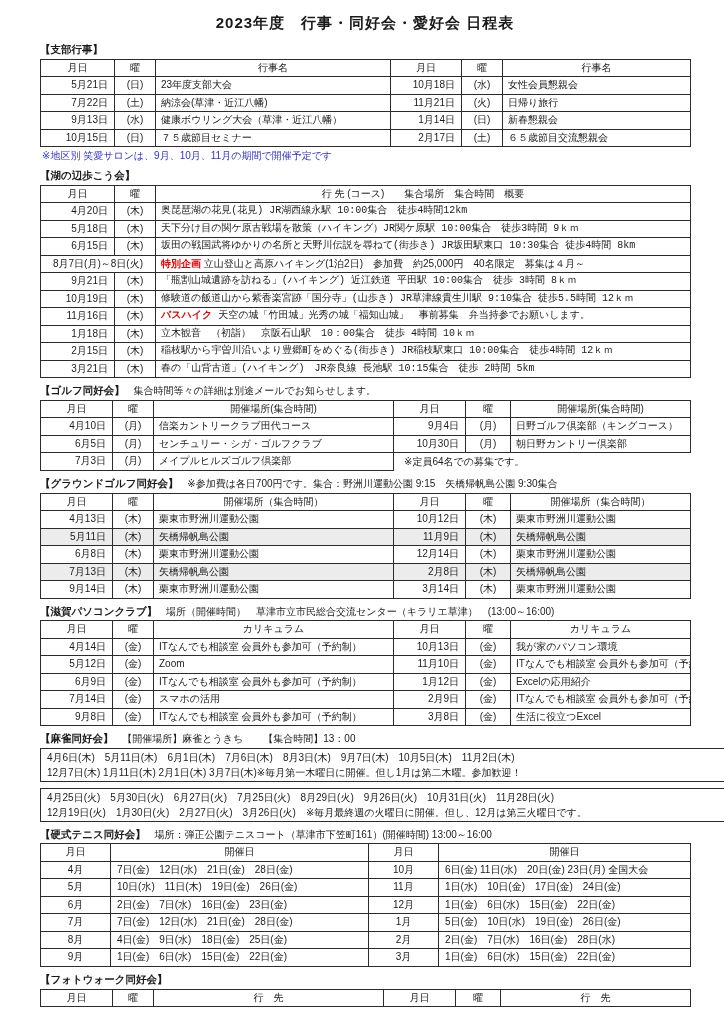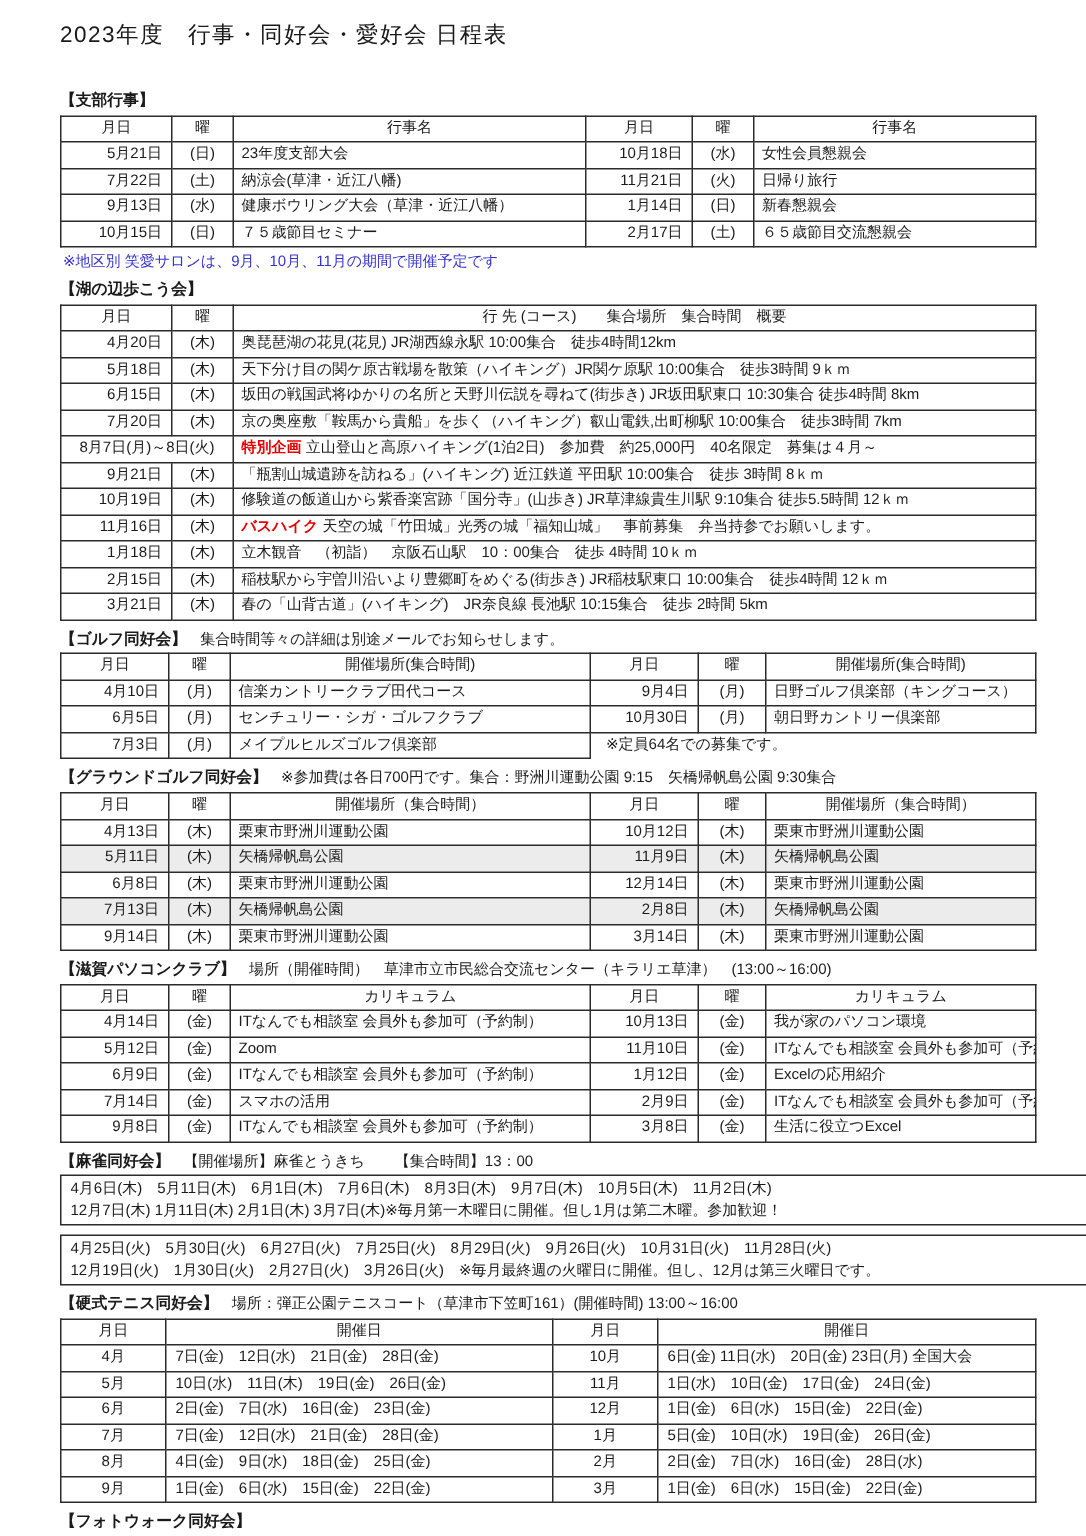--- a/index.html
+++ b/index.html
@@ -5,42 +5,42 @@
   :root{ --red:#e60000; --blue:#3333cc; --ink:#1a1a1a; --line:#2b2b2b; }
   *{ box-sizing:border-box; }
   html,body{ margin:0; padding:0; }
   body{
     width:724px; height:1024px; background:#ffffff; color:var(--ink);
     font-family:"Liberation Sans","DejaVu Sans",sans-serif;
     font-size:10px; overflow:hidden;
   }
   .page{ padding:12px 34px 0 40px; }
   .doc-title{
-    text-align:left; font-size:15px; font-weight:normal; letter-spacing:1px;
-    margin:2px 0 28px 0;
+    text-align:center; font-size:15px; font-weight:bold; letter-spacing:1px;
+    margin:2px 0 10px 0;
   }
   .section{ margin-bottom:6px; }
   .sec-head{ margin:3px 0 2px 0; line-height:1.3; }
   .sec-label{ font-weight:bold; font-size:10.5px; }
   .sec-note{ font-size:10px; margin-left:6px; }
   .blue-note{ color:var(--blue); font-size:10px; margin:2px 0 4px 2px; }
   table{ border-collapse:collapse; width:650px; table-layout:fixed; }
   th,td{
     border:1px solid var(--line); padding:1px 3px; line-height:1.45;
     white-space:nowrap; overflow:hidden; font-size:10px; font-weight:normal;
   }
   th{ text-align:center; }
   
   .t6 td:nth-child(1),.t6 td:nth-child(4){ text-align:right; padding-right:6px; }
   .t6 td:nth-child(2),.t6 td:nth-child(5){ text-align:center; }
   .t6 td:nth-child(3),.t6 td:nth-child(6){ text-align:left; padding-left:5px; }
   
   .t3 td:nth-child(1){ text-align:right; padding-right:6px; }
   .t3 td:nth-child(2){ text-align:center; }
-  .t3 td:nth-child(3){ text-align:left; padding-left:5px; }
+  .t3 td:nth-child(3){ text-align:left; padding-left:5px;font-family:Liberation Mono, monospace; }
   
   .t4 td:nth-child(1),.t4 td:nth-child(3){ text-align:center; }
   .t4 td:nth-child(2),.t4 td:nth-child(4){ text-align:left; padding-left:6px; }
   .shade tbody tr:nth-child(even) td{ background:#ececec; }
   td.c{ text-align:center !important; padding:1px 2px !important; }
   td.l{ text-align:left !important; padding-left:5px !important; }
   td.nb{ border:none !important; text-align:left !important; padding-left:10px !important; }
   .redb{ color:var(--red); font-weight:bold; }
   .datebox{
     border:1.5px solid var(--line); width:719px; padding:1px 6px; line-height:1.5;
@@ -138,25 +138,20 @@
             <td>5月18日</td>
             <td>(木)</td>
             <td>天下分け目の関ケ原古戦場を散策（ハイキング）JR関ケ原駅 10:00集合　徒歩3時間 9ｋｍ</td>
           </tr>
           <tr>
             <td>6月15日</td>
             <td>(木)</td>
             <td>坂田の戦国武将ゆかりの名所と天野川伝説を尋ねて(街歩き) JR坂田駅東口 10:30集合 徒歩4時間 8km</td>
           </tr>
           <tr>
-            <td>7月20日</td>
-            <td>(木)</td>
-            <td>京の奥座敷「鞍馬から貴船」を歩く（ハイキング）叡山電鉄,出町柳駅 10:00集合　徒歩3時間 7km</td>
-          </tr>
-          <tr>
             <td colspan="2" class="c">8月7日(月)～8日(火)</td>
             <td class="l"><span class="redb">特別企画</span><span> 立山登山と高原ハイキング(1泊2日)　参加費　約25,000円　40名限定　募集は４月～</span></td>
           </tr>
           <tr>
             <td>9月21日</td>
             <td>(木)</td>
             <td>「瓶割山城遺跡を訪ねる」(ハイキング) 近江鉄道 平田駅 10:00集合　徒歩 3時間 8ｋｍ</td>
           </tr>
           <tr>
             <td>10月19日</td>

